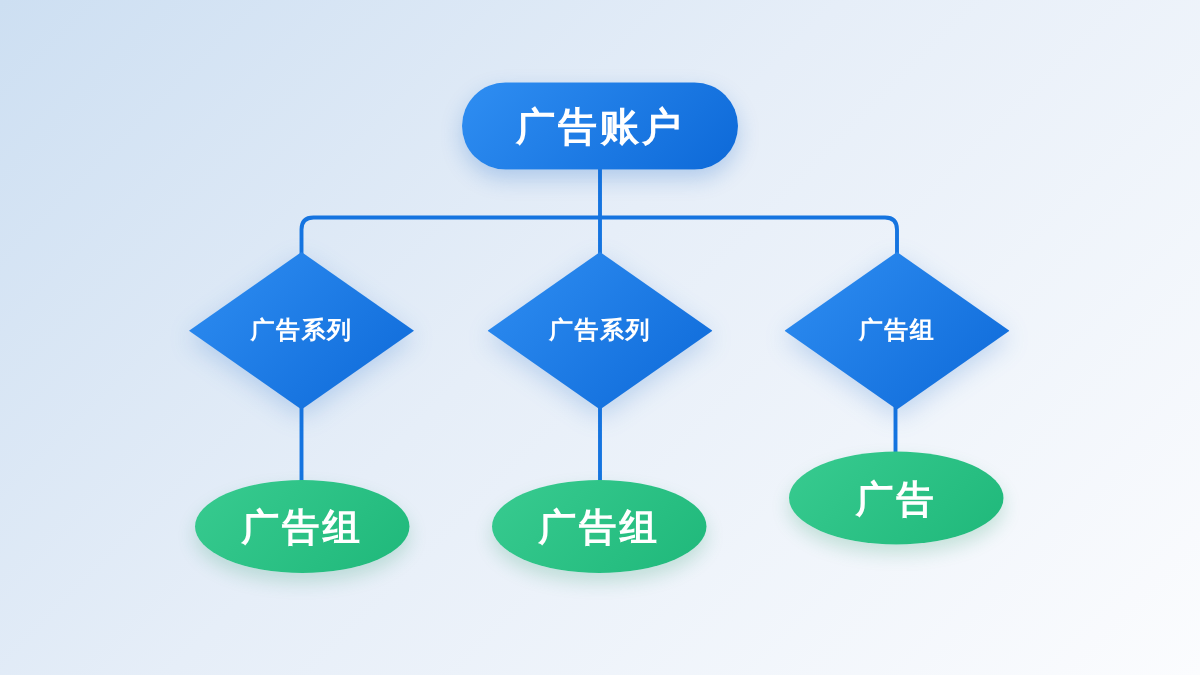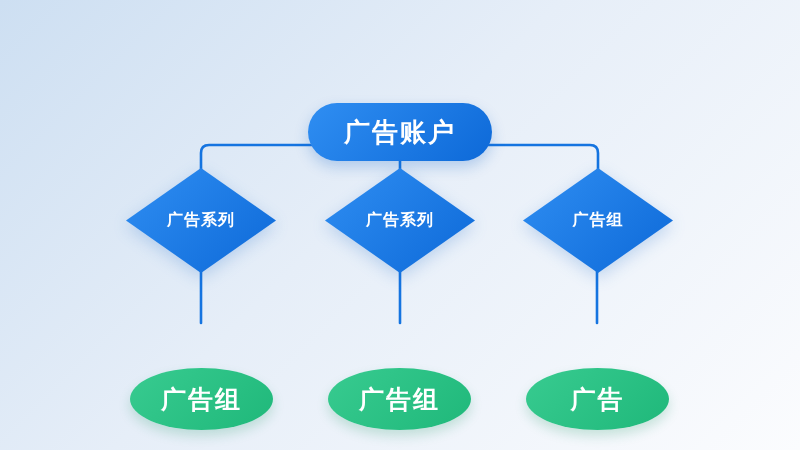--- a/index.html
+++ b/index.html
@@ -19,21 +19,21 @@
   .canvas{
     position:relative;width:800px;height:450px;
     background:linear-gradient(135deg,var(--bg-top) 0%,#e6eef8 45%,var(--bg-bottom) 100%);
   }
   .connector-layer{position:absolute;left:0;top:0;z-index:0;}
   .connector-layer path{
     fill:none;stroke:var(--connector-color);stroke-width:2.6;stroke-linecap:round;
   }
   .node{
     position:absolute;z-index:1;display:flex;align-items:center;justify-content:center;
-    color:#ffffff;font-weight:700;letter-spacing:2px;text-align:right;margin-top:48px;
+    color:#ffffff;font-weight:700;letter-spacing:2px;text-align:right;
   }
   .node-pill{
     left:308px;top:55px;width:184px;height:58px;border-radius:29px;
     background:linear-gradient(135deg,var(--node-blue-light),var(--node-blue-dark));
     box-shadow:0 6px 14px rgba(20,100,200,0.25);
     font-size:26px;
   }
   .diamond-wrap{
     position:absolute;z-index:1;width:150px;height:105px;
     filter:drop-shadow(0 5px 8px rgba(20,100,200,0.22));
@@ -48,21 +48,21 @@
   .diamond-2{left:325px;top:168px;}
   .diamond-3{left:523px;top:168px;}
   .node-ellipse{
     width:143px;height:62px;border-radius:50%;
     background:linear-gradient(135deg,var(--node-green-light),var(--node-green-dark));
     box-shadow:0 6px 12px rgba(30,150,100,0.22);
     font-size:25px;
   }
   .ellipse-1{left:130px;top:320px;}
   .ellipse-2{left:328px;top:320px;}
-  .ellipse-3{left:526px;top:320px;}
+  .ellipse-3{left:526px;top:301px;}
 </style>
 </head>
 <body>
 
 <div class="canvas">
 
   <svg class="connector-layer" width="800" height="450" viewBox="0 0 800 450" aria-hidden="true">
     <path d="M400 110 L400 170"></path>
     <path d="M201 170 L201 153 Q201 145 209 145 L590 145 Q598 145 598 153 L598 170"></path>
     <path d="M201 270 L201 323"></path>

